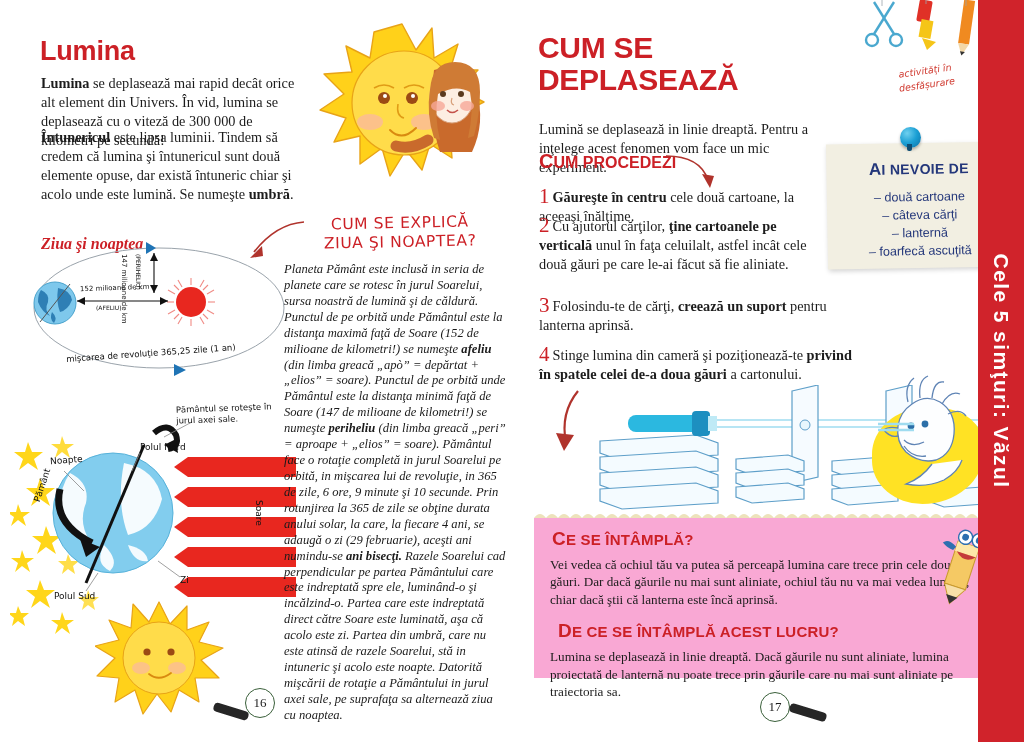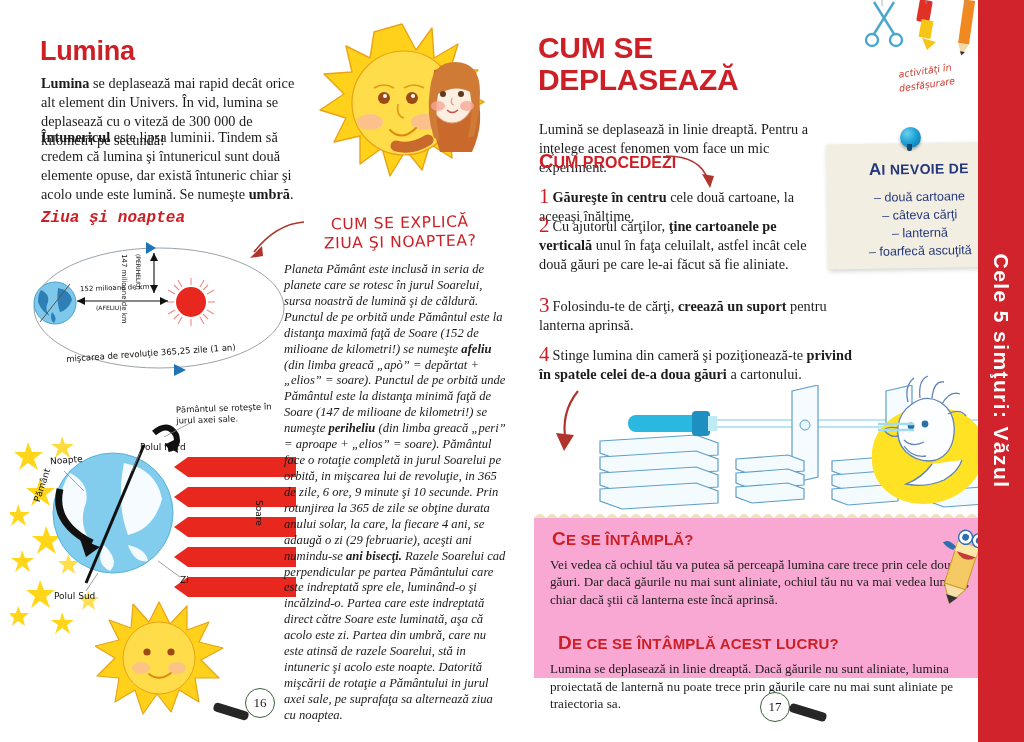--- a/index.html
+++ b/index.html
@@ -15,23 +15,24 @@
   
   .page-left { position: absolute; left: 0; top: 0; width: 512px; height: 742px; }
   .page-right { position: absolute; left: 512px; top: 0; width: 512px; height: 578px; }
 
   .h1-red {
     font-family: "Liberation Sans", sans-serif;
     color: #cc2026; font-weight: bold;
     font-size: 27px; letter-spacing: -0.2px;
   }
   .h2-red-italic {
-    font-family: Liberation Mono, monospace;
+    font-family: Liberation Serif, serif;
     color: #cc2026; font-weight: bold; font-style: italic;
     font-size: 16px;
+    margin-top: 26px;
   }
   .body-serif {
     font-family: "Liberation Serif", serif;
     font-size: 14.3px; line-height: 1.33; color: #1c1c1c;
   }
   .body-serif b { font-weight: bold; }
 
   .lumina-title { position: absolute; left: 40px; top: 36px; }
   .para1 { position: absolute; left: 41px; top: 74px; width: 258px; }
   .para2 { position: absolute; left: 41px; top: 128px; width: 270px; }
@@ -553,21 +554,21 @@
 
     <div class="torn-top">
       <svg viewBox="0 0 468 18" width="468" height="18" preserveAspectRatio="none">
         <path d="M0 18 L0 10 Q6 2 12 10 Q18 2 24 10 Q30 2 36 10 Q42 2 48 10 Q54 2 60 10 Q66 2 72 10 Q78 2 84 10 Q90 2 96 10 Q102 2 108 10 Q114 2 120 10 Q126 2 132 10 Q138 2 144 10 Q150 2 156 10 Q162 2 168 10 Q174 2 180 10 Q186 2 192 10 Q198 2 204 10 Q210 2 216 10 Q222 2 228 10 Q234 2 240 10 Q246 2 252 10 Q258 2 264 10 Q270 2 276 10 Q282 2 288 10 Q294 2 300 10 Q306 2 312 10 Q318 2 324 10 Q330 2 336 10 Q342 2 348 10 Q354 2 360 10 Q366 2 372 10 Q378 2 384 10 Q390 2 396 10 Q402 2 408 10 Q414 2 420 10 Q426 2 432 10 Q438 2 444 10 Q450 2 456 10 Q462 2 468 10 L468 18 Z" fill="#ede2bb"></path>
       </svg>
     </div>
 
     <div class="beige-box">
       <h4 class="bb-h" style="margin:10px 0 0 18px;"><span class="cap">C</span><span>E SE ÎNTÂMPLĂ?</span></h4>
       <p class="bb-p" style="margin:6px 20px 0 16px;">Vei vedea că ochiul tău va putea să perceapă lumina care trece prin cele două găuri. Dar dacă găurile nu mai sunt aliniate, ochiul tău nu va mai vedea lumina, chiar dacă ştii că lanterna este încă aprinsă.</p>
-      <h4 class="bb-h" style="margin:24px 0 0 24px;"><span class="cap">D</span><span>E CE SE ÎNTÂMPLĂ ACEST LUCRU?</span></h4>
+      <h4 class="bb-h" style="margin:12px 0 0 24px;"><span class="cap">D</span><span>E CE SE ÎNTÂMPLĂ ACEST LUCRU?</span></h4>
       <p class="bb-p" style="margin:6px 22px 0 16px;">Lumina se deplasează in linie dreaptă. Dacă găurile nu sunt aliniate, lumina proiectată de lanternă nu poate trece prin găurile care nu mai sunt aliniate pe traiectoria sa.</p>
     </div>
 
     <div class="pencil-guy">
       <svg viewBox="0 0 62 80" width="62" height="80">
         <g transform="rotate(18 31 40)">
           <rect x="18" y="16" width="22" height="44" fill="#f5c964" stroke="#c89a2e" stroke-width="1"></rect>
           <rect x="18" y="16" width="22" height="10" fill="#fde8a8"></rect>
           <polygon points="18,60 40,60 29,78" fill="#f7dfa8" stroke="#c89a2e" stroke-width="1"></polygon>
           <polygon points="23,70 35,70 29,78" fill="#333"></polygon>

